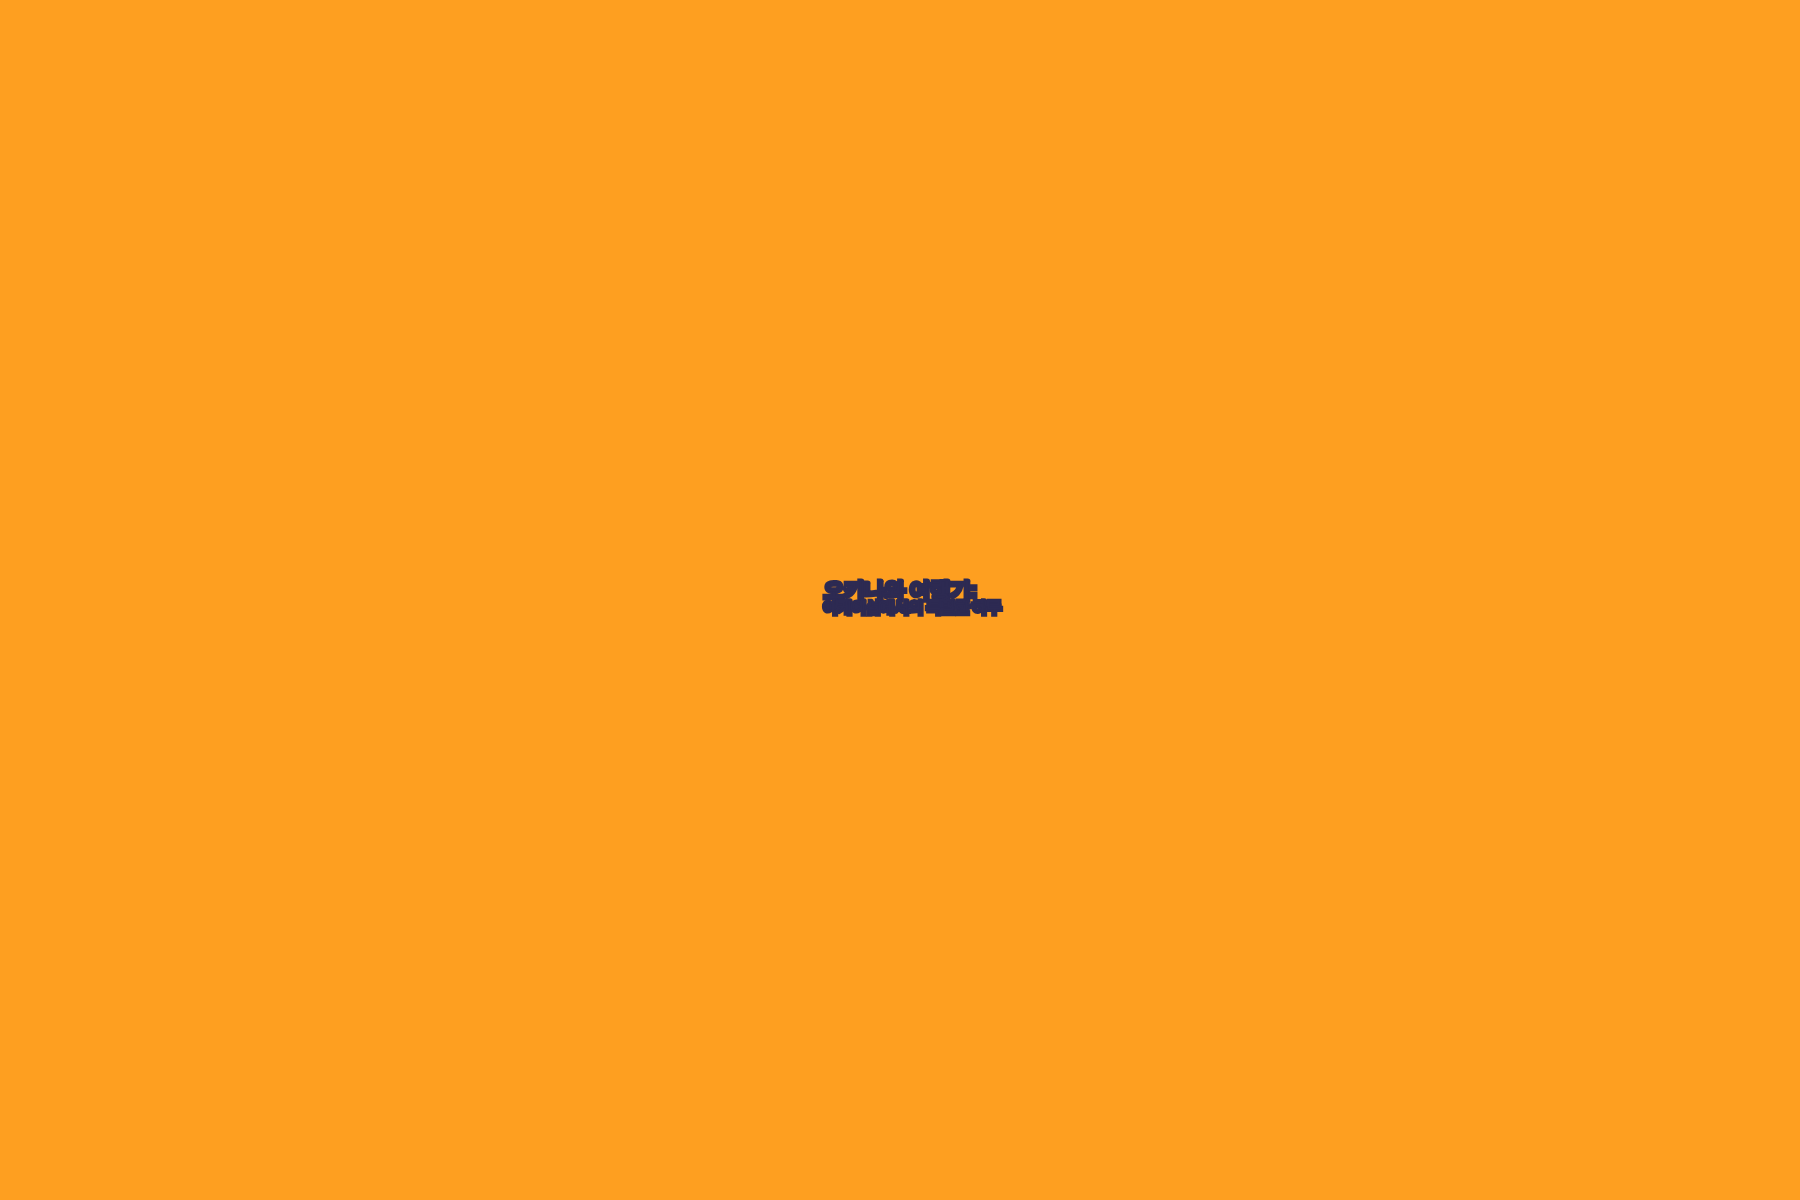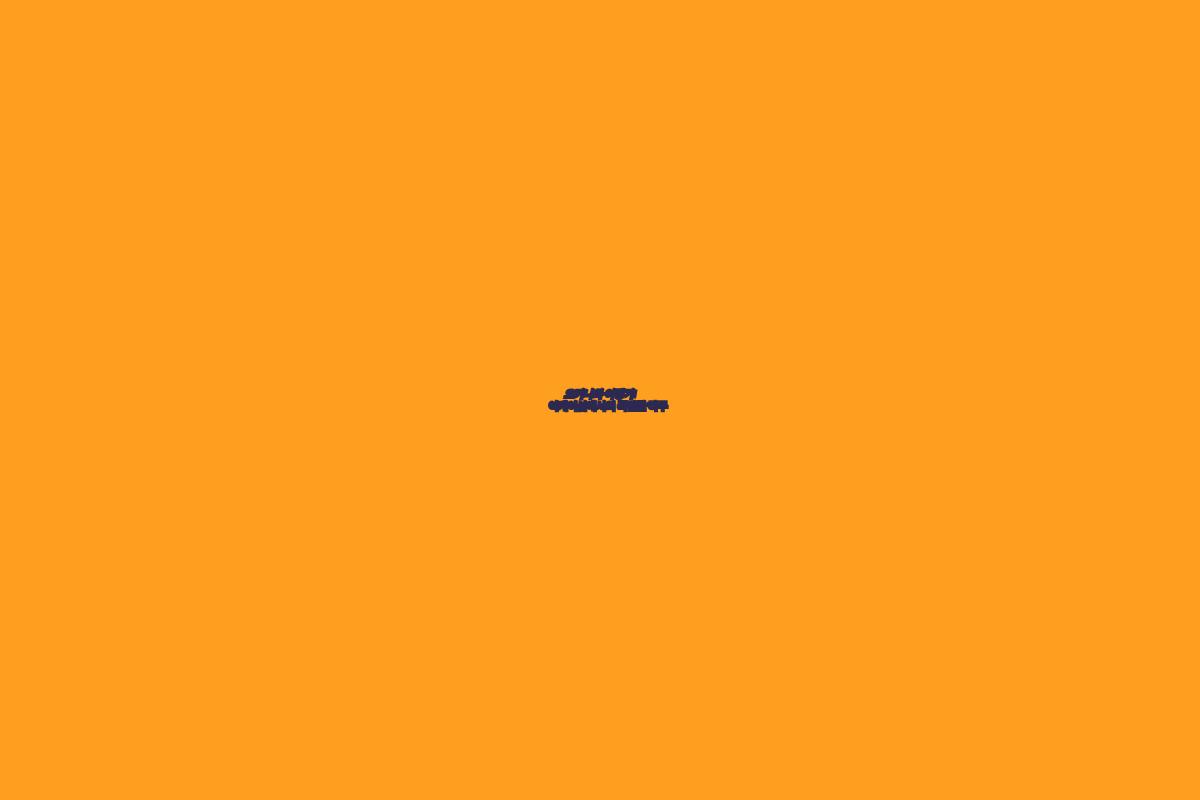--- a/index.html
+++ b/index.html
@@ -55,19 +55,19 @@
     padding-left: 16px;
   }
 </style>
 </head>
 <body>
 
 <div id="title-card" style="background: rgb(254, 159, 32);">
 
   <div id="title-block">
 
-    <span class="title-line" id="title-line-1" style="color: rgb(45, 42, 82); -webkit-text-stroke: 3px rgb(45, 42, 82); font-size: 10px; line-height: 11.7px; font-style: italic;">오키나와 여행기:</span>
+    <span class="title-line" id="title-line-1" style="color: rgb(45, 42, 82); -webkit-text-stroke: 3px rgb(45, 42, 82); font-size: 14px; line-height: 11.7px;">오키나와 여행기:</span>
 
     <span class="title-line" id="title-line-2" style="color: rgb(45, 42, 82); -webkit-text-stroke: 3px rgb(45, 42, 82); font-size: 10px; line-height: 11.7px;">이케이섬에서의 특별한 하루</span>
 
   </div>
 
 </div>
 
 </body></html>

